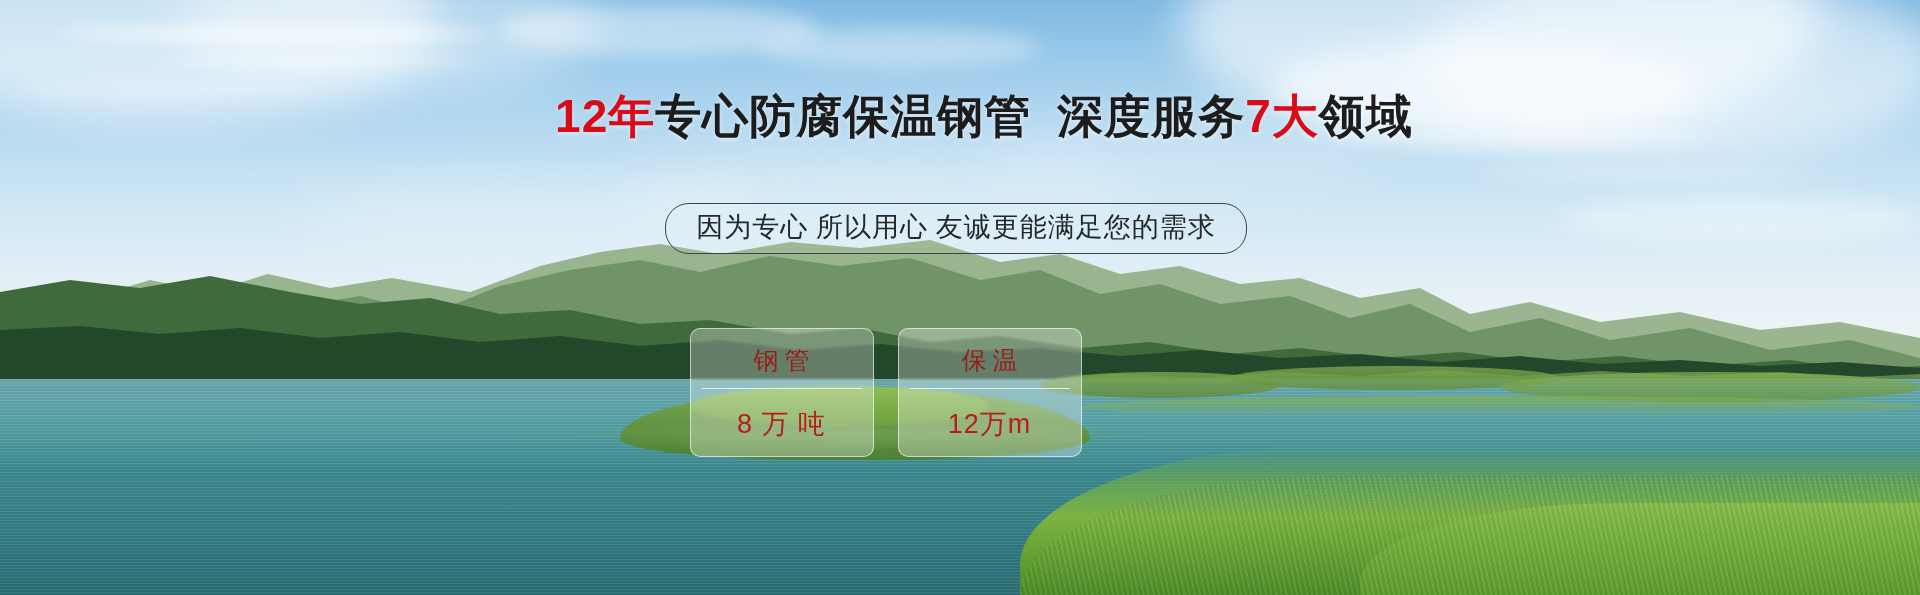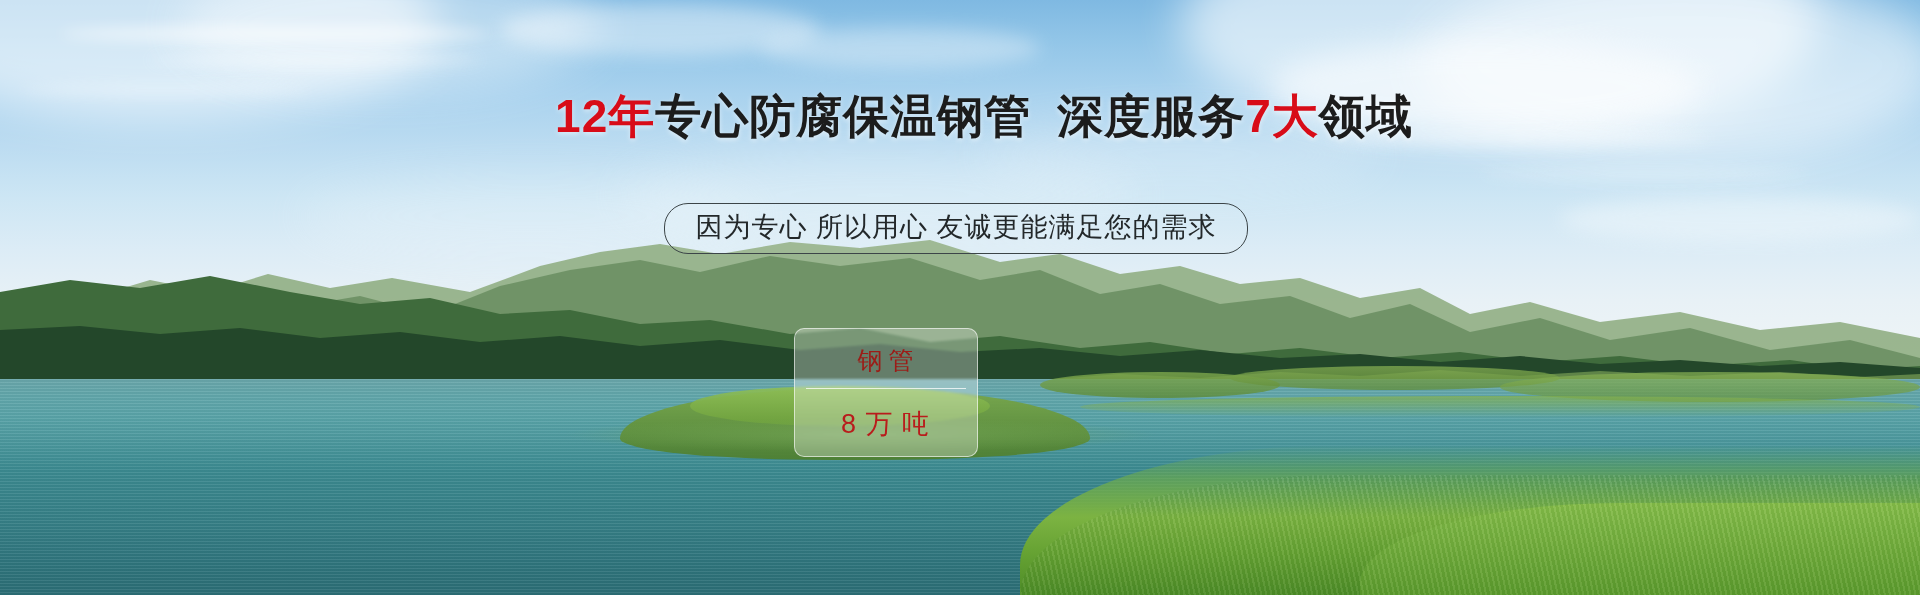--- a/index.html
+++ b/index.html
@@ -102,21 +102,21 @@
     color:#1c1c1c;
     text-shadow:0 2px 5px rgba(255,255,255,0.55);
     white-space:nowrap;
     padding-left:24px;
   }
   .headline .red{color:#d80c18;}
   .headline .gap{display:inline-block;width:26px;}
 
   .subtitle-wrap{
     position:absolute;left:0;top:203px;width:1912px;
-    display:flex;justify-content:center;
+    display:flex;justify-content:center;font-family:Liberation Serif, serif;
   }
   .subtitle{
     border:1.6px solid #3c4548;
     border-radius:24px;
     padding:7px 30px 9px 30px;
     font-size:27px;line-height:33px;
     color:#23282a;
     letter-spacing:1px;
     white-space:nowrap;
     background:rgba(255,255,255,0.06);
@@ -272,16 +272,21 @@
 
   <div class="cards">
 
     <div class="card">
       <div class="label">钢管</div>
       <div class="divider"></div>
       <div class="value"><span>8 万 吨</span><sup></sup></div>
     </div>
 
 
+    <div class="card">
+      <div class="label">保温</div>
+      <div class="divider"></div>
+      <div class="value"><span>12万m</span><sup></sup></div>
+    </div>
 
   </div>
 
 </div>
 
 </body></html>

